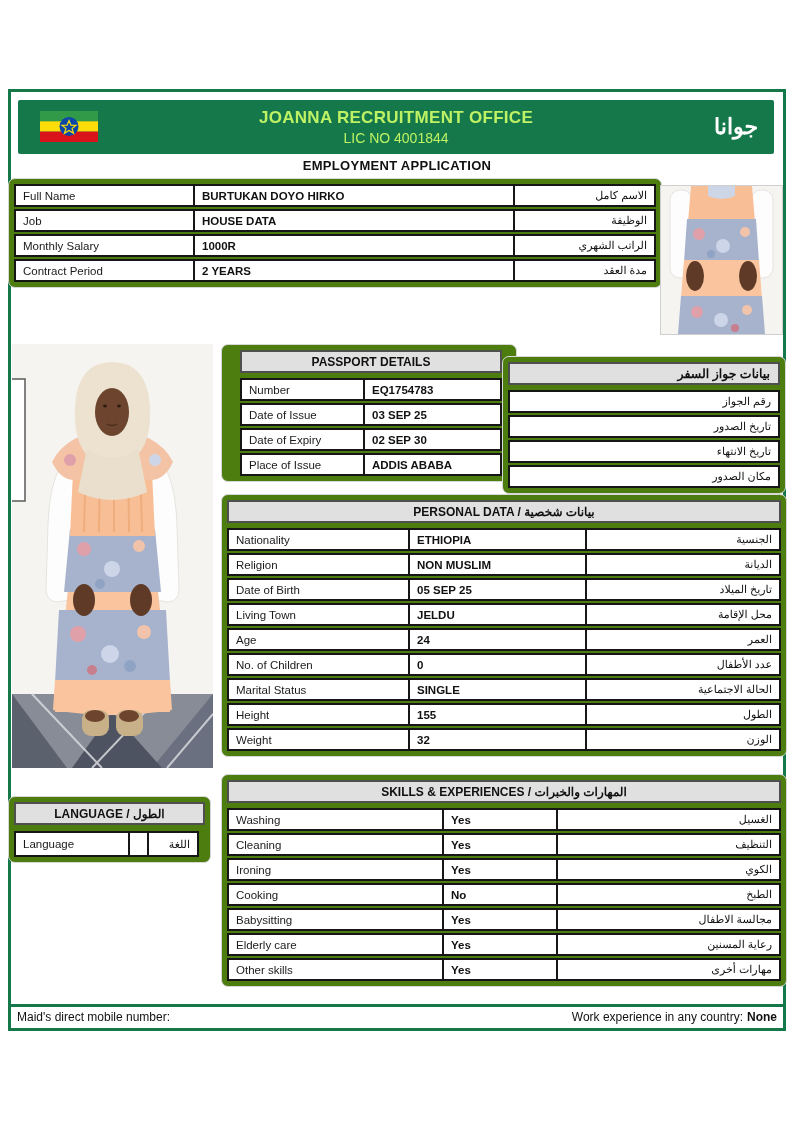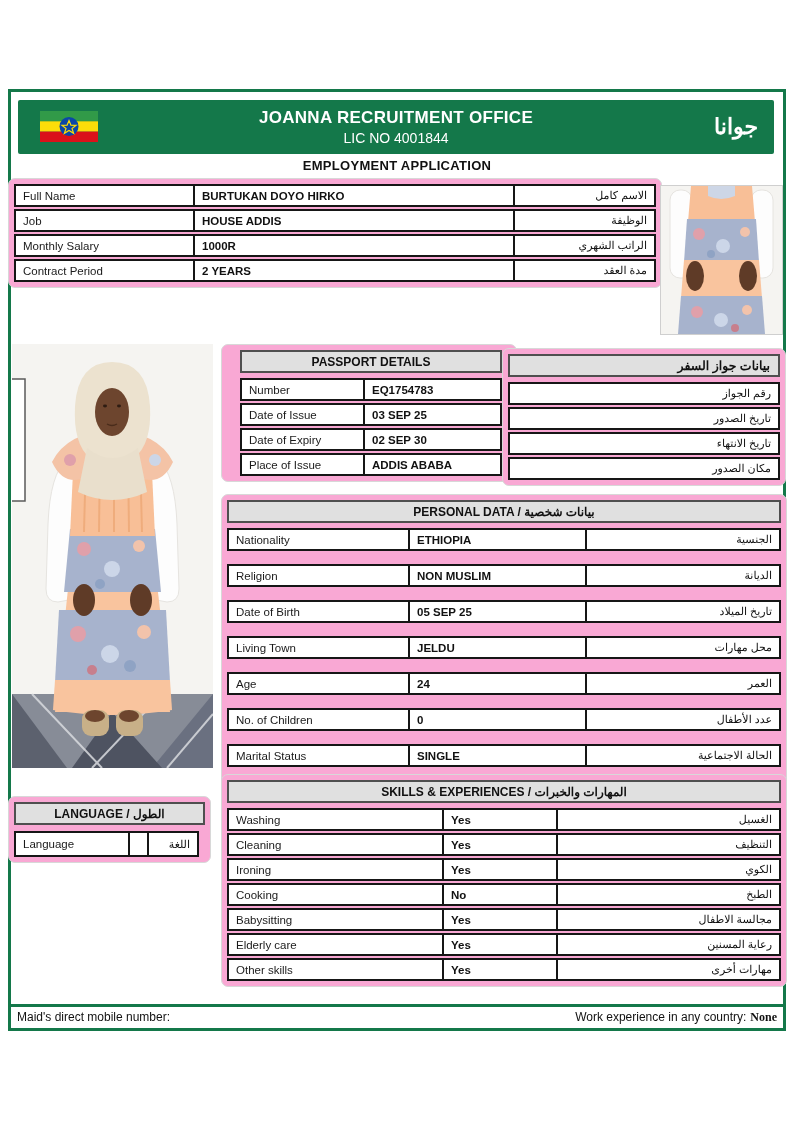--- a/index.html
+++ b/index.html
@@ -2,40 +2,40 @@
 <html><head>
 <meta charset="utf-8">
 <style>
   html,body{margin:0;padding:0;background:#fff;}
   .page{position:relative;width:793px;height:1123px;background:#fff;overflow:hidden;
         font-family:"Liberation Sans",sans-serif;color:#111;}
   .outer{position:absolute;left:8px;top:89px;width:772px;height:936px;
          border:3px solid #14784A;background:#fff;}
   
   .banner{position:absolute;left:7px;top:8px;width:756px;height:54px;background:#14784A;border-radius:2px;}
-  .banner-center{height:100%;display:flex;flex-direction:column;align-items:center;justify-content:center;color:#ffffff;}
+  .banner-center{height:100%;display:flex;flex-direction:column;align-items:center;justify-content:center;color:#bef264;}
   .banner-title{font-weight:bold;font-size:17px;letter-spacing:.3px;}
   .banner-lic{font-size:14px;margin-top:2px;}
   .banner-flag{position:absolute;left:22px;top:11px;width:58px;height:31px;}
   .banner-arabic{position:absolute;right:16px;top:50%;transform:translateY(-50%);
                  color:#fff;font-weight:bold;font-size:22px;}
   .form-title{position:absolute;left:0;top:66px;width:100%;text-align:center;
               font-weight:bold;font-size:13px;letter-spacing:.3px;}
   
   .sec{position:absolute;box-sizing:border-box;border:1px solid #d8d8d8;border-radius:7px;
-       padding:5px;background:#f9a8d4;}
+       padding:5px;background:#4d7c0f;}
   .sec .tbl{margin-top:0;}
   .sec .shead + .tbl{margin-top:5px;}
   
   .shead{box-sizing:border-box;height:23px;background:#e0e0e0;border:2px solid #4f4f4f;
          display:flex;align-items:center;justify-content:center;font-weight:bold;font-size:12px;}
   .shead.ar-right{justify-content:flex-end;padding-right:8px;font-size:12.5px;}
   
   .tbl{display:flex;flex-direction:column;gap:2px;}
-  .t-per{gap:13px;}
+  .t-per{gap:2px;}
   .trow{display:flex;height:23px;}
   .t-lang .trow{height:26px;}
   .cell{box-sizing:border-box;border:2px solid #161616;background:#fff;
         display:flex;align-items:center;overflow:hidden;white-space:nowrap;}
   .cell + .cell{border-left:0;}
   .lab{font-size:11.5px;padding-left:7px;color:#1a1a1a;}
   .val{font-size:11.5px;font-weight:bold;padding-left:7px;}
   .ar{font-size:11px;justify-content:flex-end;padding-right:7px;}
   .t-top .c1{width:181px}.t-top .c2{width:320px}.t-top .c3{width:141px}
   .t-pass .c1{width:125px}.t-pass .c2{width:137px}
@@ -45,21 +45,21 @@
   .t-lang .c1{width:116px}.t-lang .c2{width:19px}.t-lang .c3{width:50px}
   
   .photo-small{position:absolute;left:649px;top:93px;width:121px;height:148px;
                border:1px solid #cfcfcf;background:#f5f4f1;}
   .photo-big{position:absolute;left:1px;top:252px;width:201px;height:424px;background:#f5f4f1;}
   .photo-small svg,.photo-big svg{display:block;width:100%;height:100%;}
   
   .footer-line{position:absolute;left:0;top:912px;width:772px;height:3px;background:#14784A;}
   .footer{position:absolute;left:6px;right:6px;top:918px;display:flex;
           justify-content:space-between;font-size:12px;}
-  .footer b{font-weight:bold;margin-left:4px;font-family:Liberation Serif, serif;}
+  .footer b{font-weight:bold;margin-left:4px;}
 </style>
 </head>
 <body>
 
 <div class="page">
   <div class="outer">
 
     <div class="banner">
       <svg class="banner-flag" viewBox="0 0 58 31">
         <rect width="58" height="10.4" y="0" fill="#319A48"></rect>
@@ -80,21 +80,21 @@
     <div class="sec" style="left:-3px;top:86px;width:654px;">
       <div class="tbl t-top">
 
       <div class="trow">
           <div class="cell lab c1">Full Name</div>
           <div class="cell val c2">BURTUKAN DOYO HIRKO</div>
           <div class="cell ar c3">الاسم كامل</div>
         </div>
           <div class="trow">
           <div class="cell lab c1">Job</div>
-          <div class="cell val c2">HOUSE ADDIS</div>
+          <div class="cell val c2">HOUSE DATA</div>
           <div class="cell ar c3">الوظيفة</div>
         </div>
           <div class="trow">
           <div class="cell lab c1">Monthly Salary</div>
           <div class="cell val c2">1000R</div>
           <div class="cell ar c3">الراتب الشهري</div>
         </div>
           <div class="trow">
           <div class="cell lab c1">Contract Period</div>
           <div class="cell val c2">2 YEARS</div>
@@ -198,21 +198,21 @@
           <div class="cell lab c1">Date of Expiry</div>
           <div class="cell val c2">02 SEP 30</div>
         </div>
           <div class="trow">
           <div class="cell lab c1">Place of Issue</div>
           <div class="cell val c2">ADDIS ABABA</div>
         </div>
         </div>
     </div>
 
-    <div class="sec" style="left:491px;top:256px;width:284px;">
+    <div class="sec" style="left:491px;top:264px;width:284px;">
       <div class="shead ar-right" style="width:272px;">بيانات جواز السفر</div>
       <div class="tbl t-par">
 
       <div class="trow">
           <div class="cell ar c1">رقم الجواز</div>
         </div>
           <div class="trow">
           <div class="cell ar c1">تاريخ الصدور</div>
         </div>
           <div class="trow">
@@ -239,21 +239,21 @@
           <div class="cell ar c3">الديانة</div>
         </div>
           <div class="trow">
           <div class="cell lab c1">Date of Birth</div>
           <div class="cell val c2">05 SEP 25</div>
           <div class="cell ar c3">تاريخ الميلاد</div>
         </div>
           <div class="trow">
           <div class="cell lab c1">Living Town</div>
           <div class="cell val c2">JELDU</div>
-          <div class="cell ar c3">محل مهارات</div>
+          <div class="cell ar c3">محل الإقامة</div>
         </div>
           <div class="trow">
           <div class="cell lab c1">Age</div>
           <div class="cell val c2">24</div>
           <div class="cell ar c3">العمر</div>
         </div>
           <div class="trow">
           <div class="cell lab c1">No. of Children</div>
           <div class="cell val c2">0</div>
           <div class="cell ar c3">عدد الأطفال</div>

